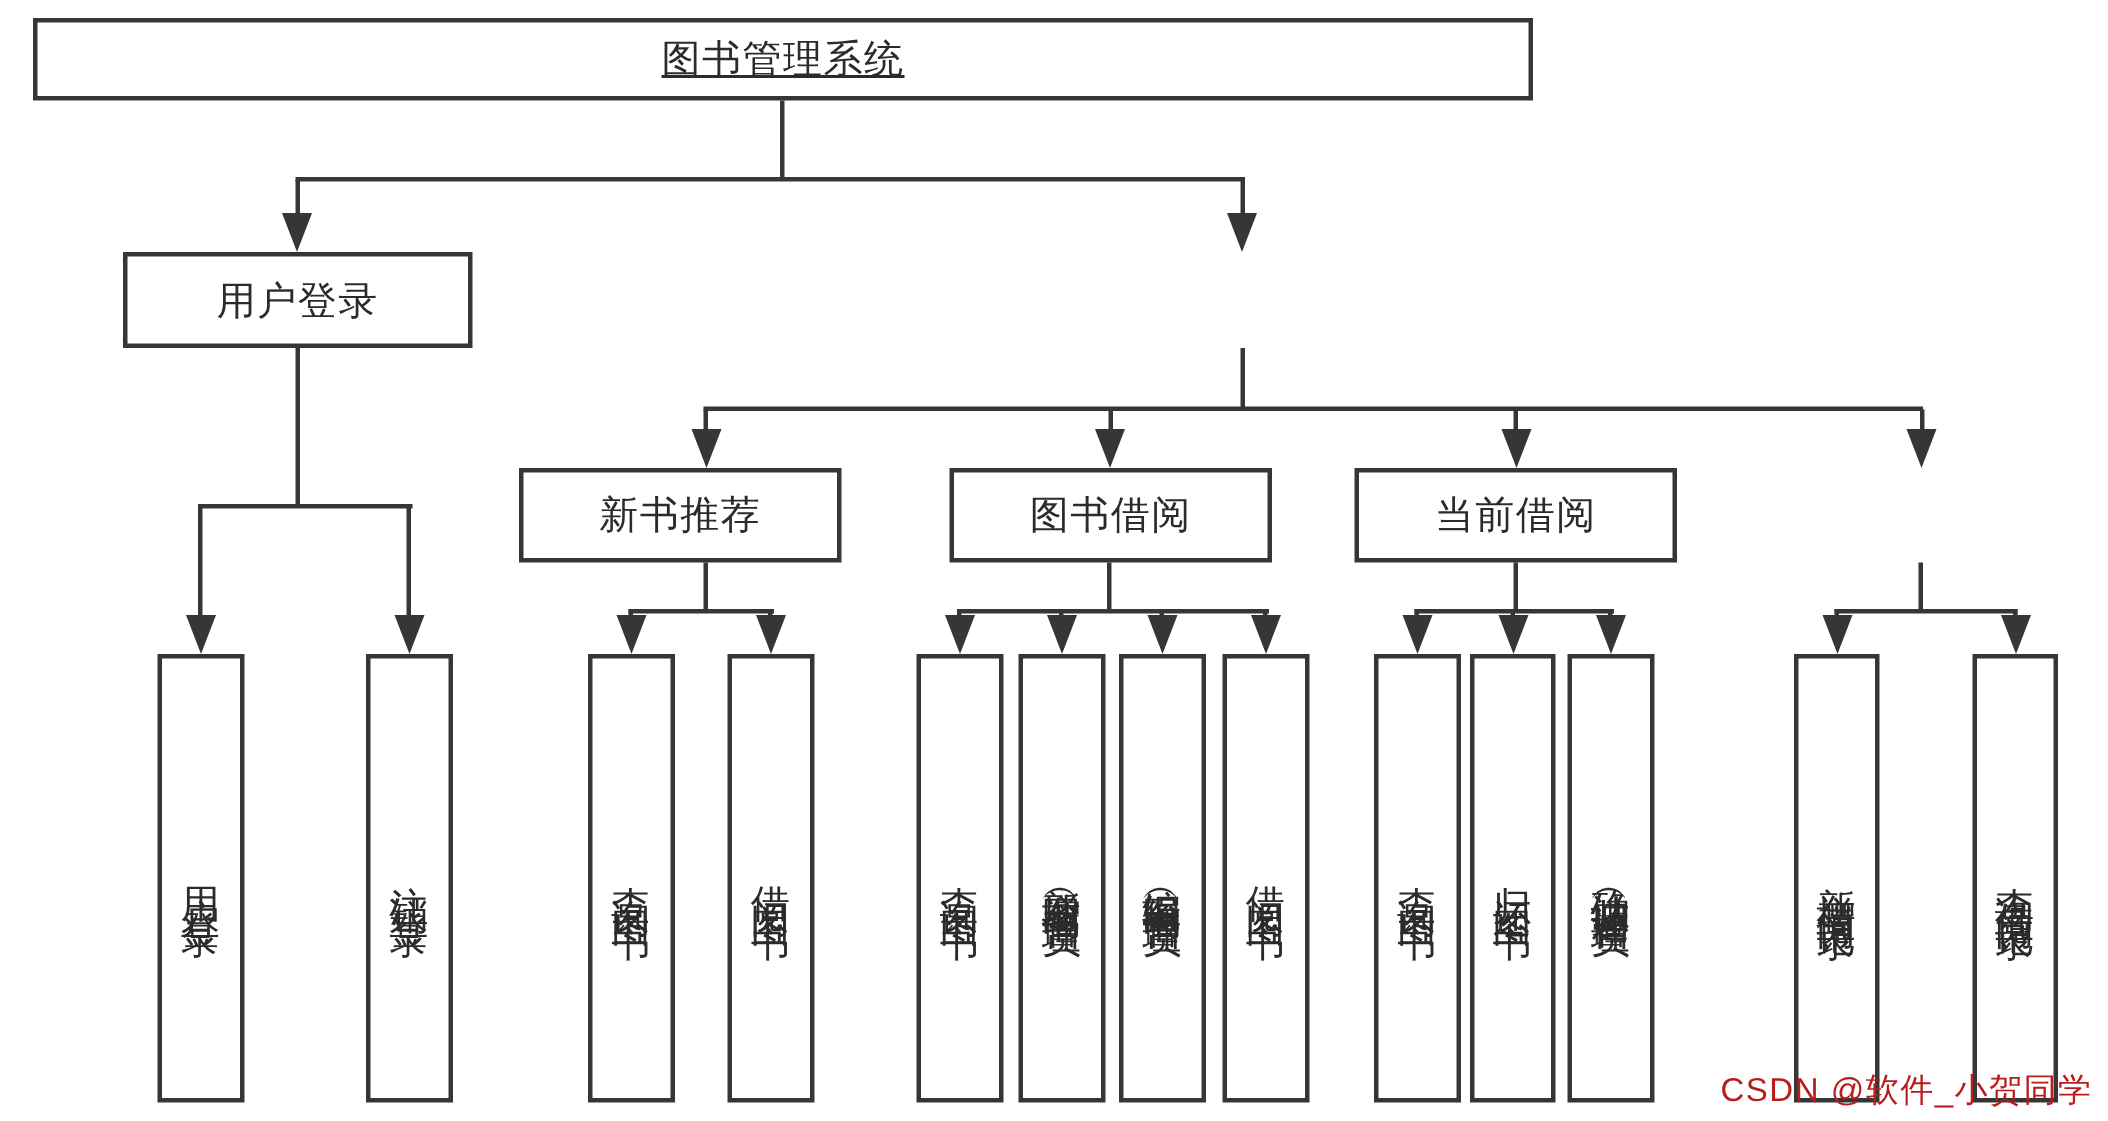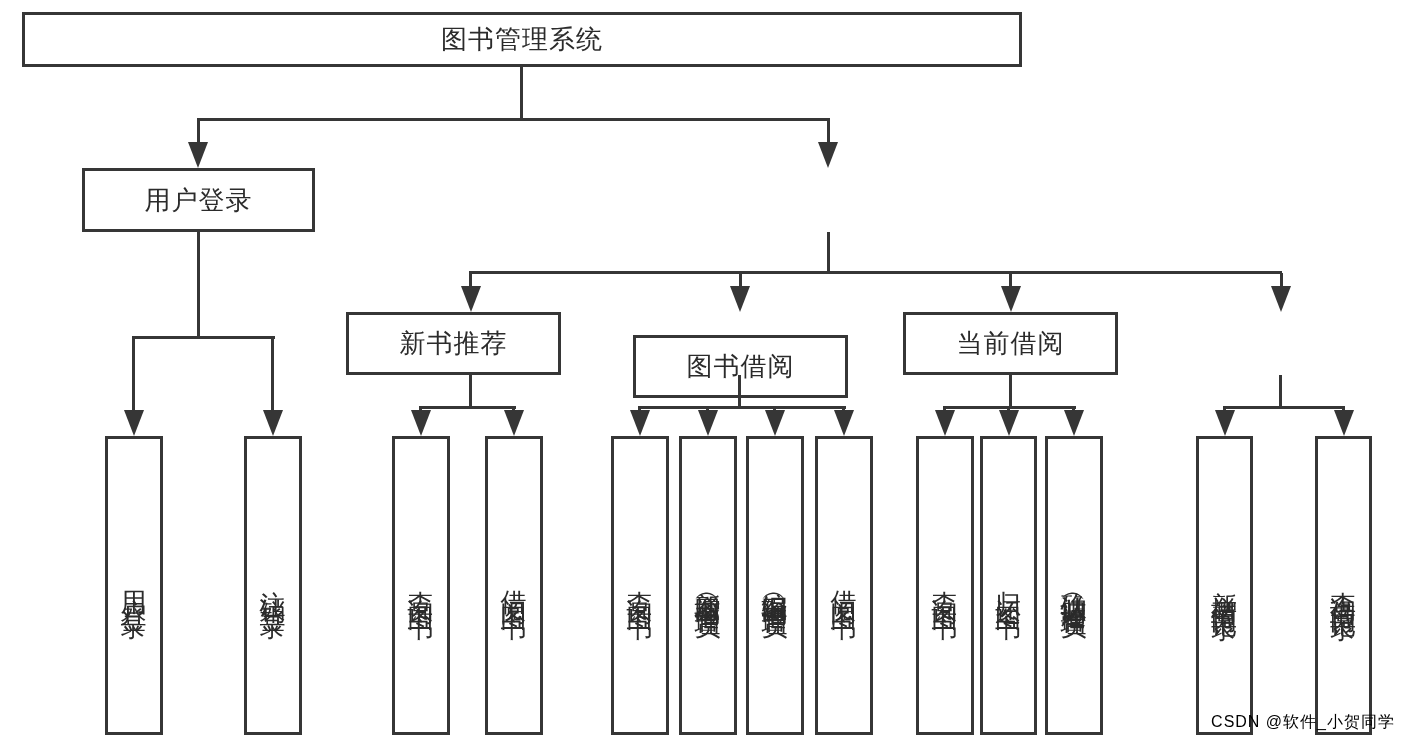--- a/index.html
+++ b/index.html
@@ -22,29 +22,29 @@
     border-top:26px solid #363636;
   }
   .vt {
     writing-mode:vertical-rl; text-orientation:mixed;
     font-size:26px; line-height:1; letter-spacing:8px; color:#2b2b2b;
   }
   .vt6 { letter-spacing:5px; }
   .vt9 { letter-spacing:3px; }
   .watermark {
     position:absolute; right:10px; top:712px;
-    font-size:16px; letter-spacing:1px; color:#000000; white-space:nowrap;
+    font-size:22px; letter-spacing:1px; color:#b91c1c; white-space:nowrap;
   }
 </style>
 </head>
 <body>
 
 <div class="stage">
 
-  <div class="box" style="left:22px; top:12px; width:1000px; height:55px;">图书管理系统</div>
+  <div class="box" style="left:22px; top:12px; width:1000px; height:55px;text-decoration:underline;">图书管理系统</div>
 
   <div class="vline" style="left:520px; top:67px; height:51px;"></div>
   <div class="hline" style="left:197px; top:118px; width:633px;"></div>
   <div class="vline" style="left:197px; top:120px; height:24px;"></div>
   <div class="tri" style="left:188px; top:142px;"></div>
   <div class="vline" style="left:827px; top:120px; height:24px;"></div>
   <div class="tri" style="left:818px; top:142px;"></div>
 
   <div class="box" style="left:82px; top:168px; width:233px; height:64px;">用户登录</div>
 
@@ -60,21 +60,21 @@
   <div class="vline" style="left:469px;  top:273px; height:15px;"></div>
   <div class="tri" style="left:461px;  top:286px;"></div>
   <div class="vline" style="left:739px;  top:273px; height:15px;"></div>
   <div class="tri" style="left:730px;  top:286px;"></div>
   <div class="vline" style="left:1009px; top:273px; height:15px;"></div>
   <div class="tri" style="left:1001px; top:286px;"></div>
   <div class="vline" style="left:1280px; top:273px; height:15px;"></div>
   <div class="tri" style="left:1271px; top:286px;"></div>
 
   <div class="box" style="left:346px; top:312px; width:215px; height:63px;">新书推荐</div>
-  <div class="box" style="left:633px; top:312px; width:215px; height:63px;margin-top:23px;">图书借阅</div>
+  <div class="box" style="left:633px; top:312px; width:215px; height:63px;">图书借阅</div>
   <div class="box" style="left:903px; top:312px; width:215px; height:63px;">当前借阅</div>
 
   <div class="vline" style="left:469px; top:375px; height:33px;"></div>
   <div class="hline" style="left:419px; top:406px; width:97px;"></div>
   <div class="vline" style="left:419px; top:406px; height:8px;"></div>
   <div class="tri" style="left:411px; top:410px;"></div>
   <div class="vline" style="left:512px; top:406px; height:8px;"></div>
   <div class="tri" style="left:504px; top:410px;"></div>
 
   <div class="vline" style="left:738px; top:375px; height:33px;"></div>

